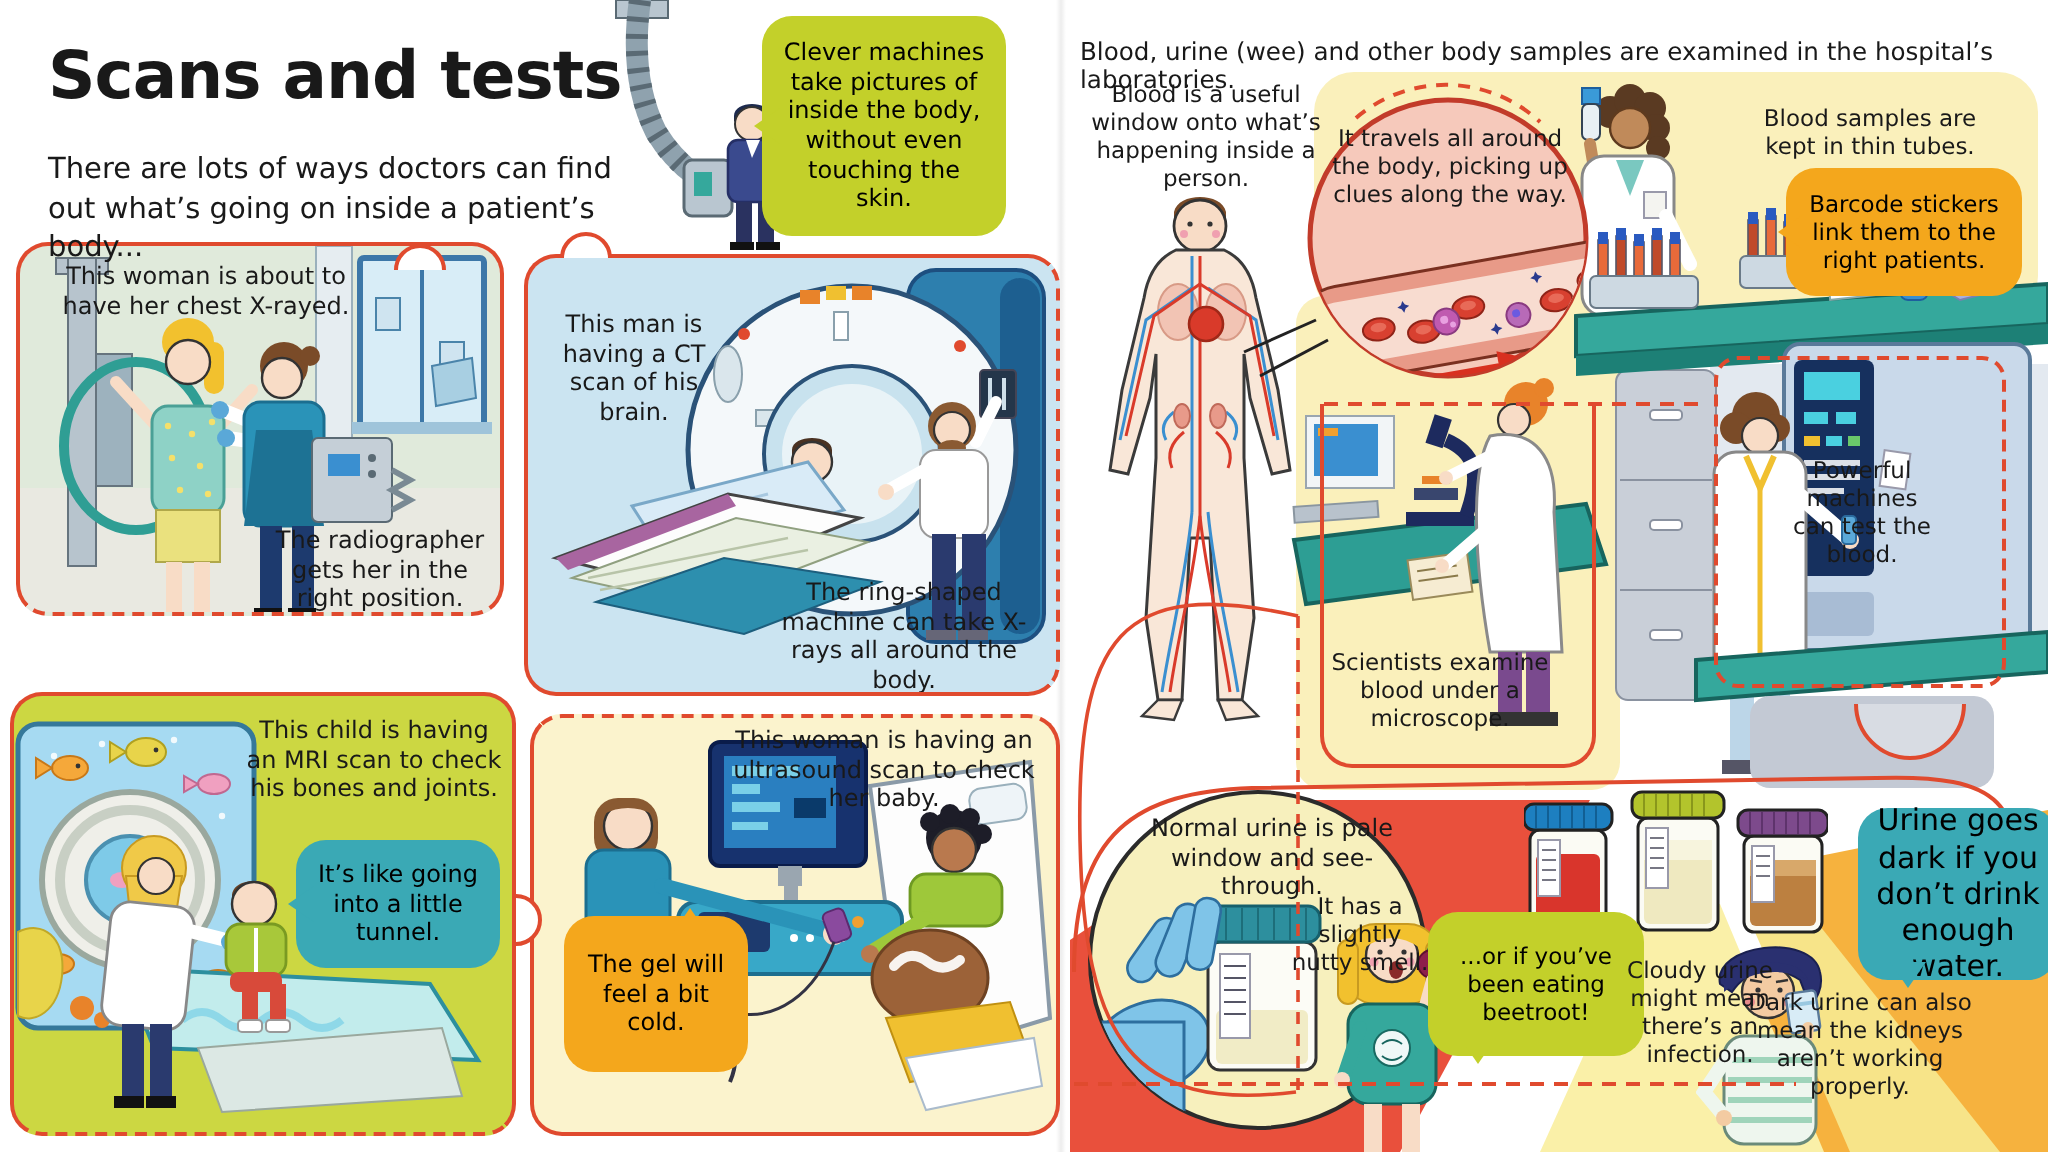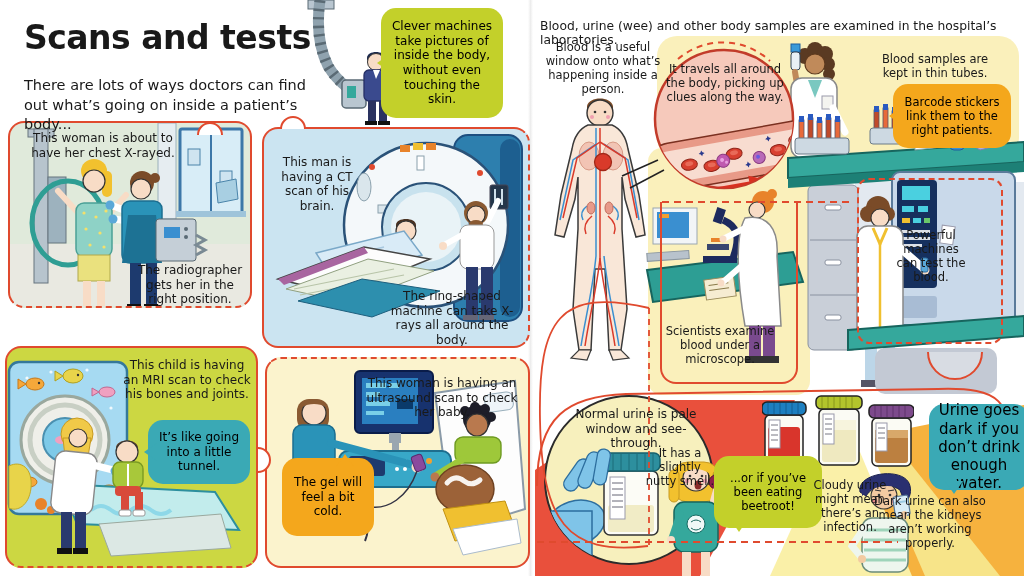--- a/index.html
+++ b/index.html
@@ -291,21 +291,21 @@
         </g>
       <circle cx="210" cy="66" r="11" fill="#b9794e" stroke="#333" stroke-width="1.2"></circle>
       <rect x="188" y="78" width="46" height="26" rx="8" fill="#9ec83a" stroke="#6e9a22" stroke-width="1.4"></rect>
       <line x1="196" y1="100" x2="170" y2="116" stroke="#9ec83a" stroke-width="7" stroke-linecap="round"></line>
       <circle cx="168" cy="118" r="4.5" fill="#b9794e"></circle>
       <ellipse cx="198" cy="130" rx="29" ry="24" fill="#9c6238" stroke="#6e4222" stroke-width="1.5"></ellipse>
       <path d="M180,124 q8,-9 17,-2 q8,6 16,-1" stroke="#fff" stroke-width="5" fill="none" opacity="0.92" stroke-linecap="round"></path>
       <polygon points="176,150 238,142 248,170 188,182" fill="#f0c030" stroke="#c09010"></polygon>
       <polygon points="186,170 250,160 254,184 196,196" fill="#fff" stroke="#aabbcc"></polygon>
     </svg>
-    <div class="cap" style="left:92px;top:17px;width:166px">This woman is having an ultrasound scan to check her baby.</div>
+    <div class="cap" style="left:92px;top:4px;width:166px">This woman is having an ultrasound scan to check her baby.</div>
   </div>
   <div class="bubble orange tail-tr" style="left:282px;top:458px;width:92px;height:78px;z-index:6">The gel will feel a bit cold.</div>
 
   <div id="rp-header">Blood, urine (wee) and other body samples are examined in the hospital’s laboratories.</div>
   <div class="cap capR" style="left:534px;top:40px;width:138px">Blood is a useful window onto what’s happening inside a person.</div>
 
   <svg class="abs" style="left:645px;top:30px;z-index:1" width="379" height="365" viewBox="0 0 379 365">
     <rect x="12" y="6" width="362" height="122" rx="20" fill="#faf0bb"></rect>
     <rect x="3" y="118" width="162" height="247" rx="14" fill="#faf0bb"></rect>
     <rect x="210" y="152" width="169" height="146" fill="#e3e9f0"></rect>

